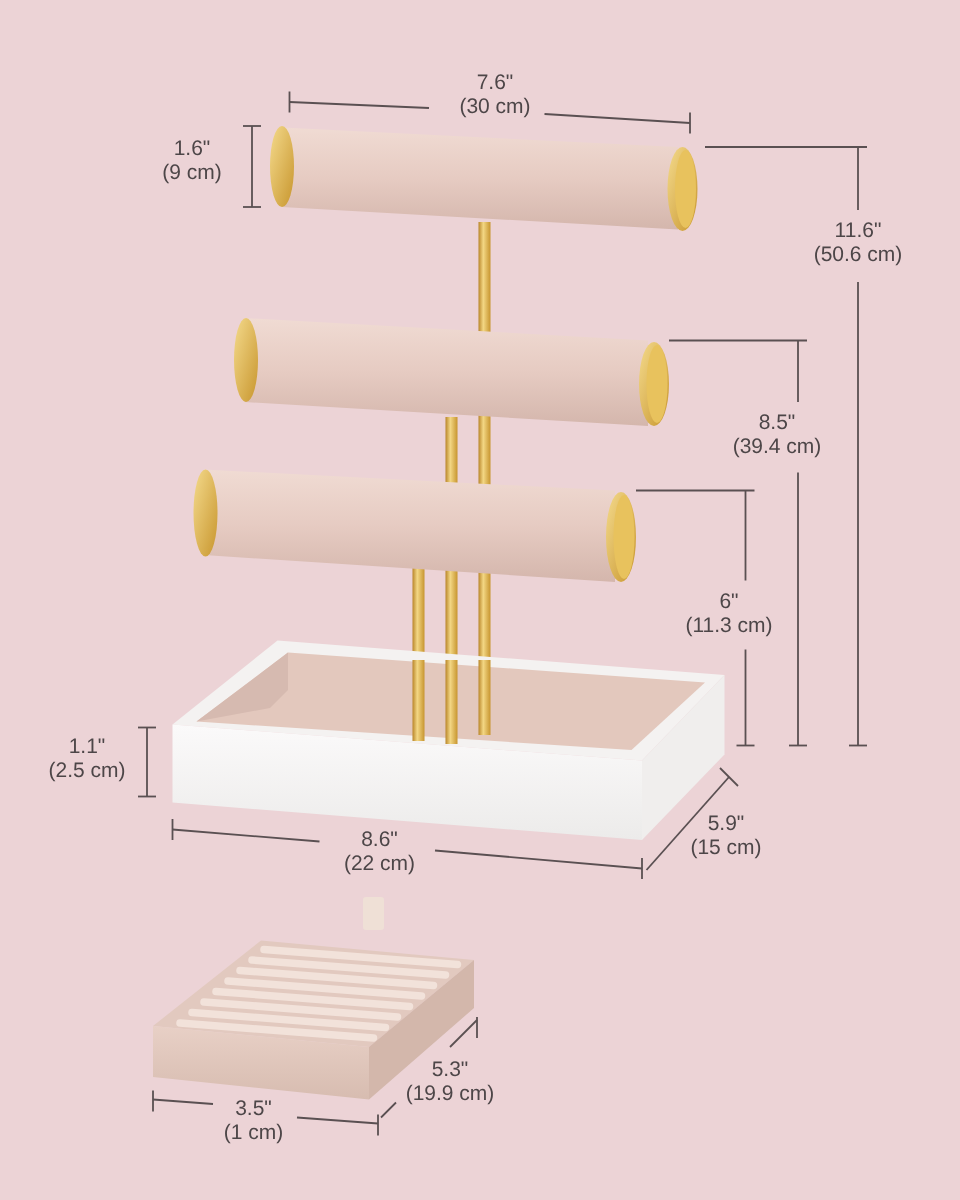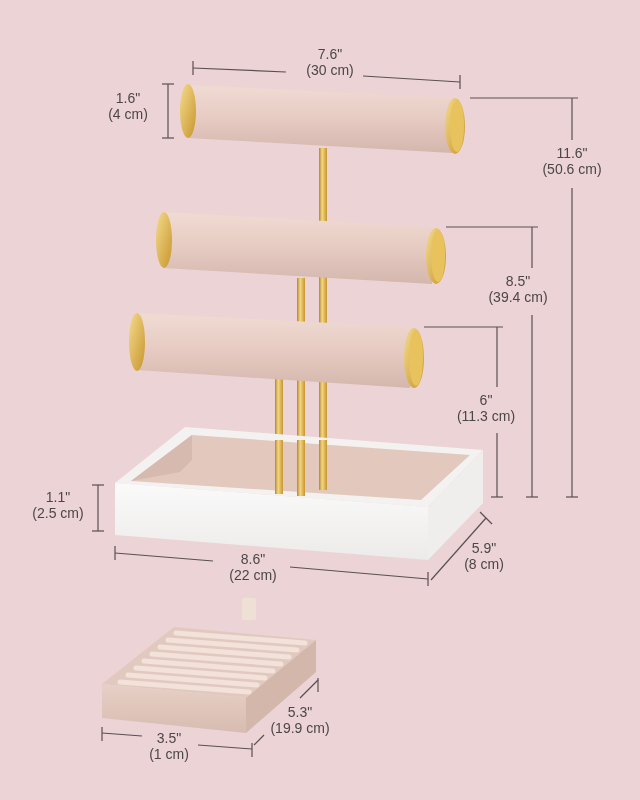--- a/index.html
+++ b/index.html
@@ -145,21 +145,21 @@
     <line x1="318" y1="678" x2="318" y2="692"></line>
   </g>
 </svg>
 
 <div class="lbl" style="left:290px;top:46px;width:80px;">
   <span>7.6"</span>
   <span>(30 cm)</span>
 </div>
 <div class="lbl" style="left:98px;top:90px;width:60px;">
   <span>1.6"</span>
-  <span>(4 cm)</span>
+  <span>(9 cm)</span>
 </div>
 <div class="lbl" style="left:530px;top:145px;width:84px;">
   <span>11.6"</span>
   <span>(50.6 cm)</span>
 </div>
 <div class="lbl" style="left:476px;top:273px;width:84px;">
   <span>8.5"</span>
   <span>(39.4 cm)</span>
 </div>
 <div class="lbl" style="left:444px;top:392px;width:84px;">
@@ -169,21 +169,21 @@
 <div class="lbl" style="left:22px;top:489px;width:72px;">
   <span>1.1"</span>
   <span>(2.5 cm)</span>
 </div>
 <div class="lbl" style="left:215px;top:551px;width:76px;">
   <span>8.6"</span>
   <span>(22 cm)</span>
 </div>
 <div class="lbl" style="left:448px;top:540px;width:72px;">
   <span>5.9"</span>
-  <span>(8 cm)</span>
+  <span>(15 cm)</span>
 </div>
 <div class="lbl" style="left:262px;top:704px;width:76px;">
   <span>5.3"</span>
   <span>(19.9 cm)</span>
 </div>
 <div class="lbl" style="left:140px;top:730px;width:58px;">
   <span>3.5"</span>
   <span>(1 cm)</span>
 </div>
 

